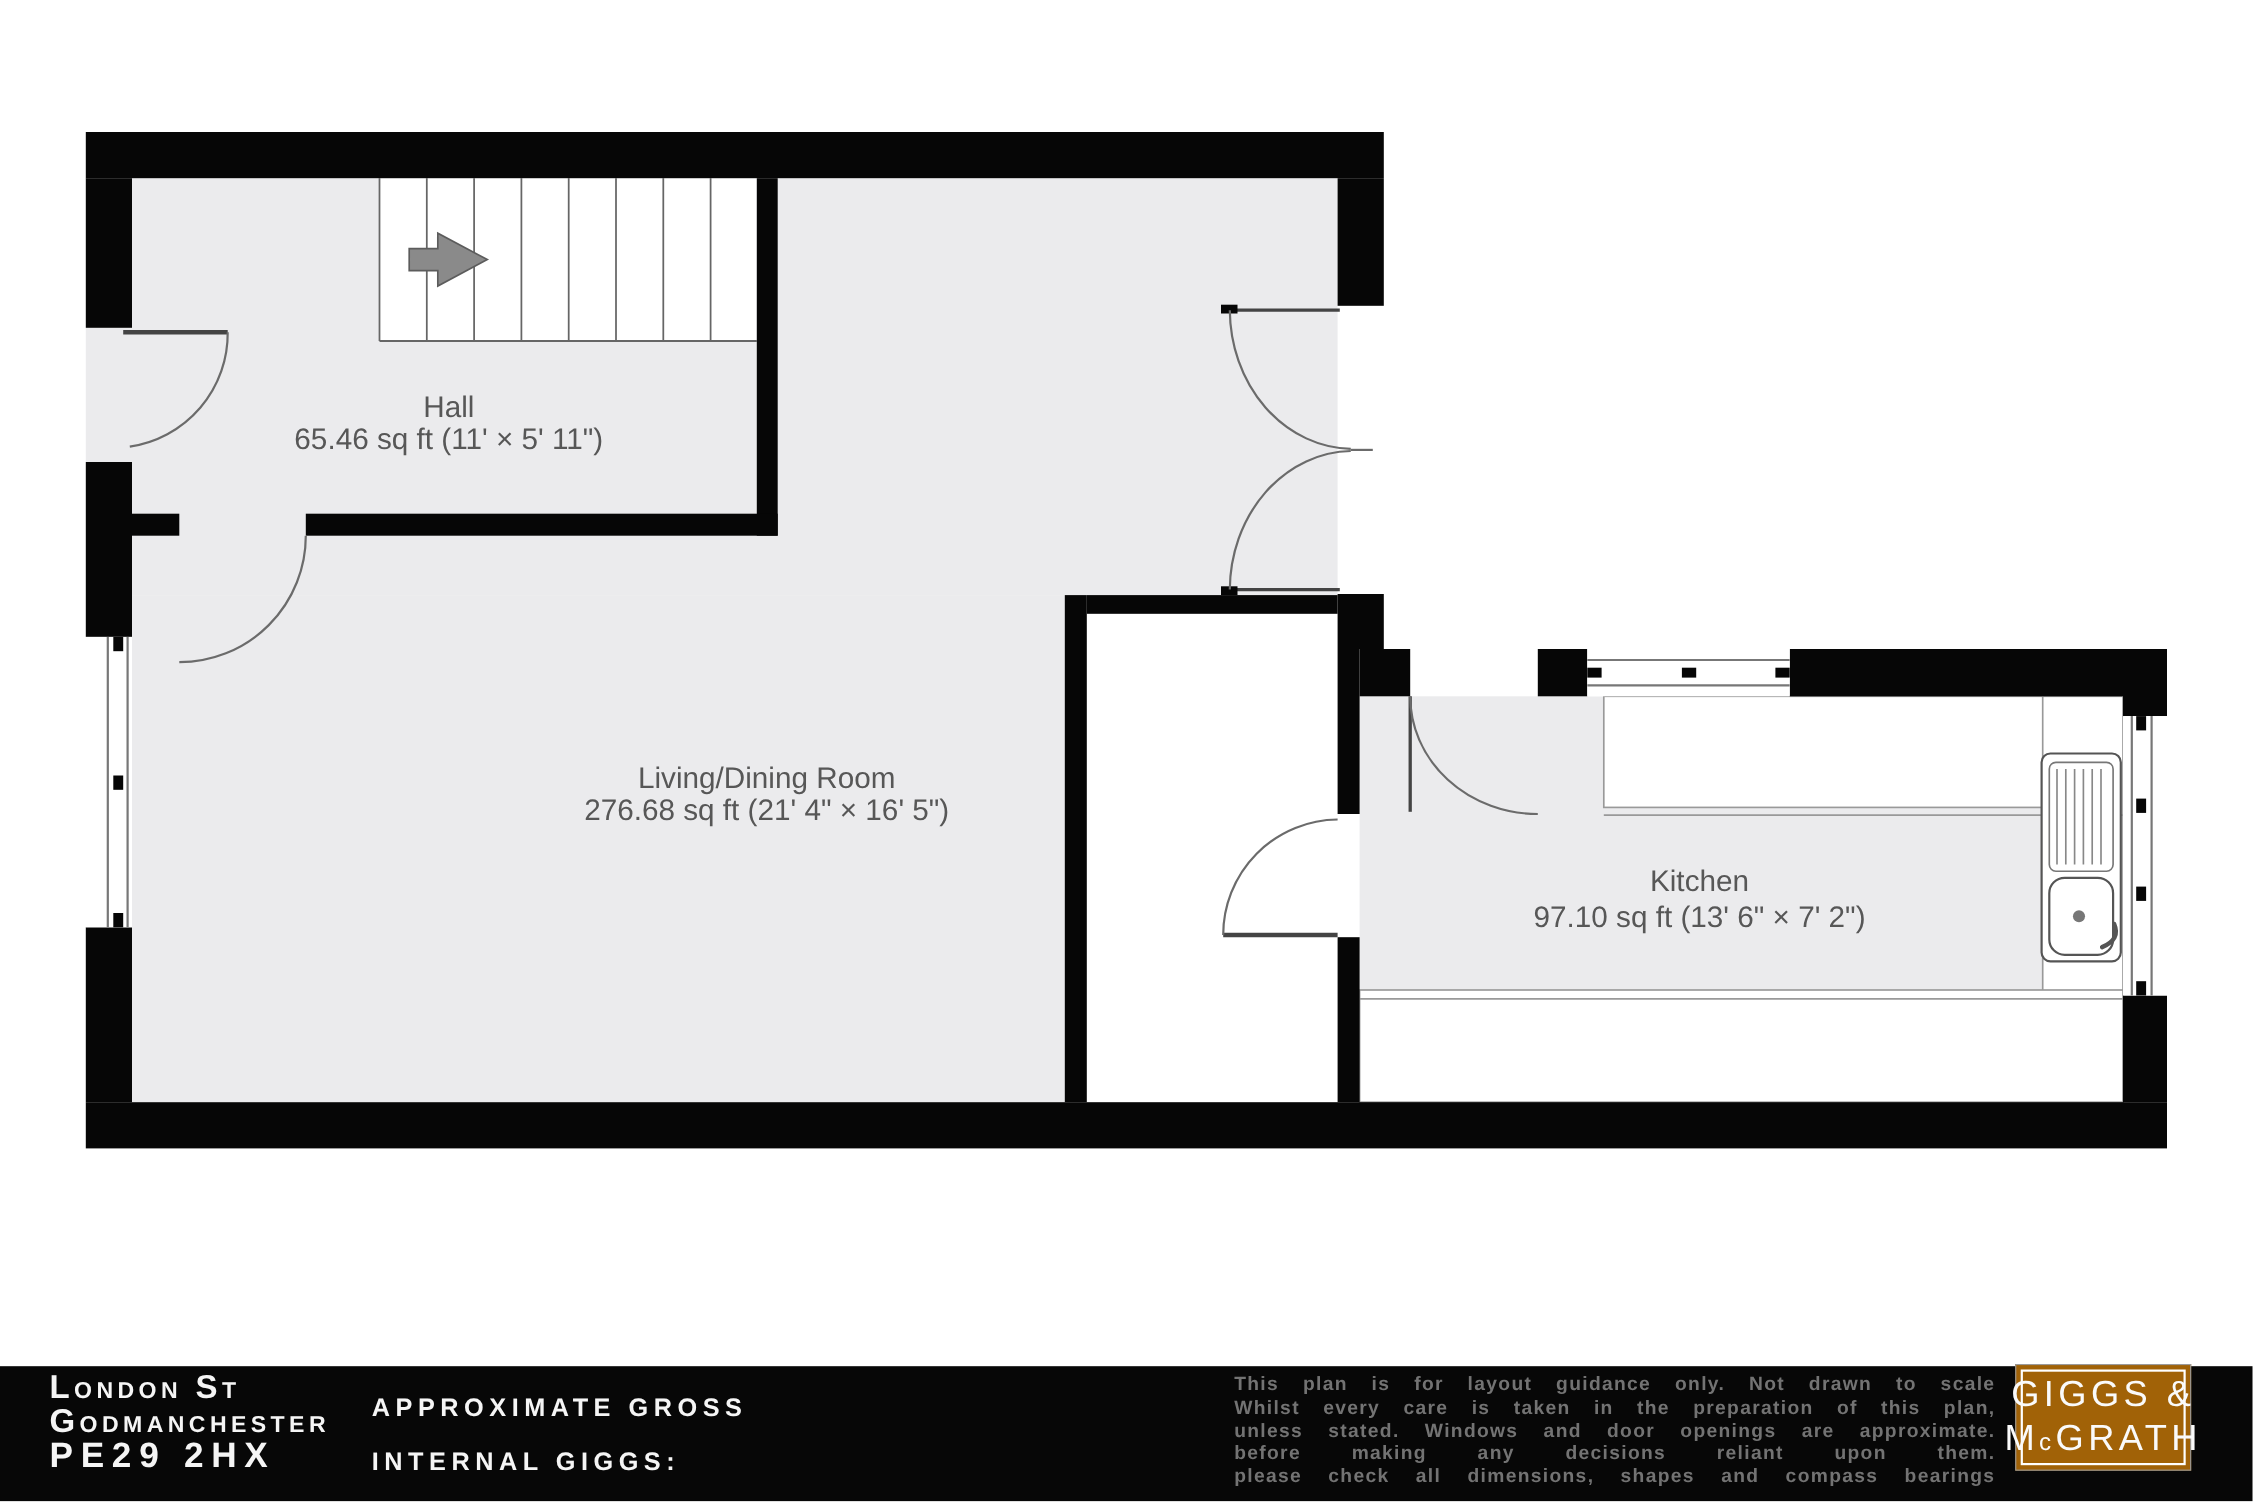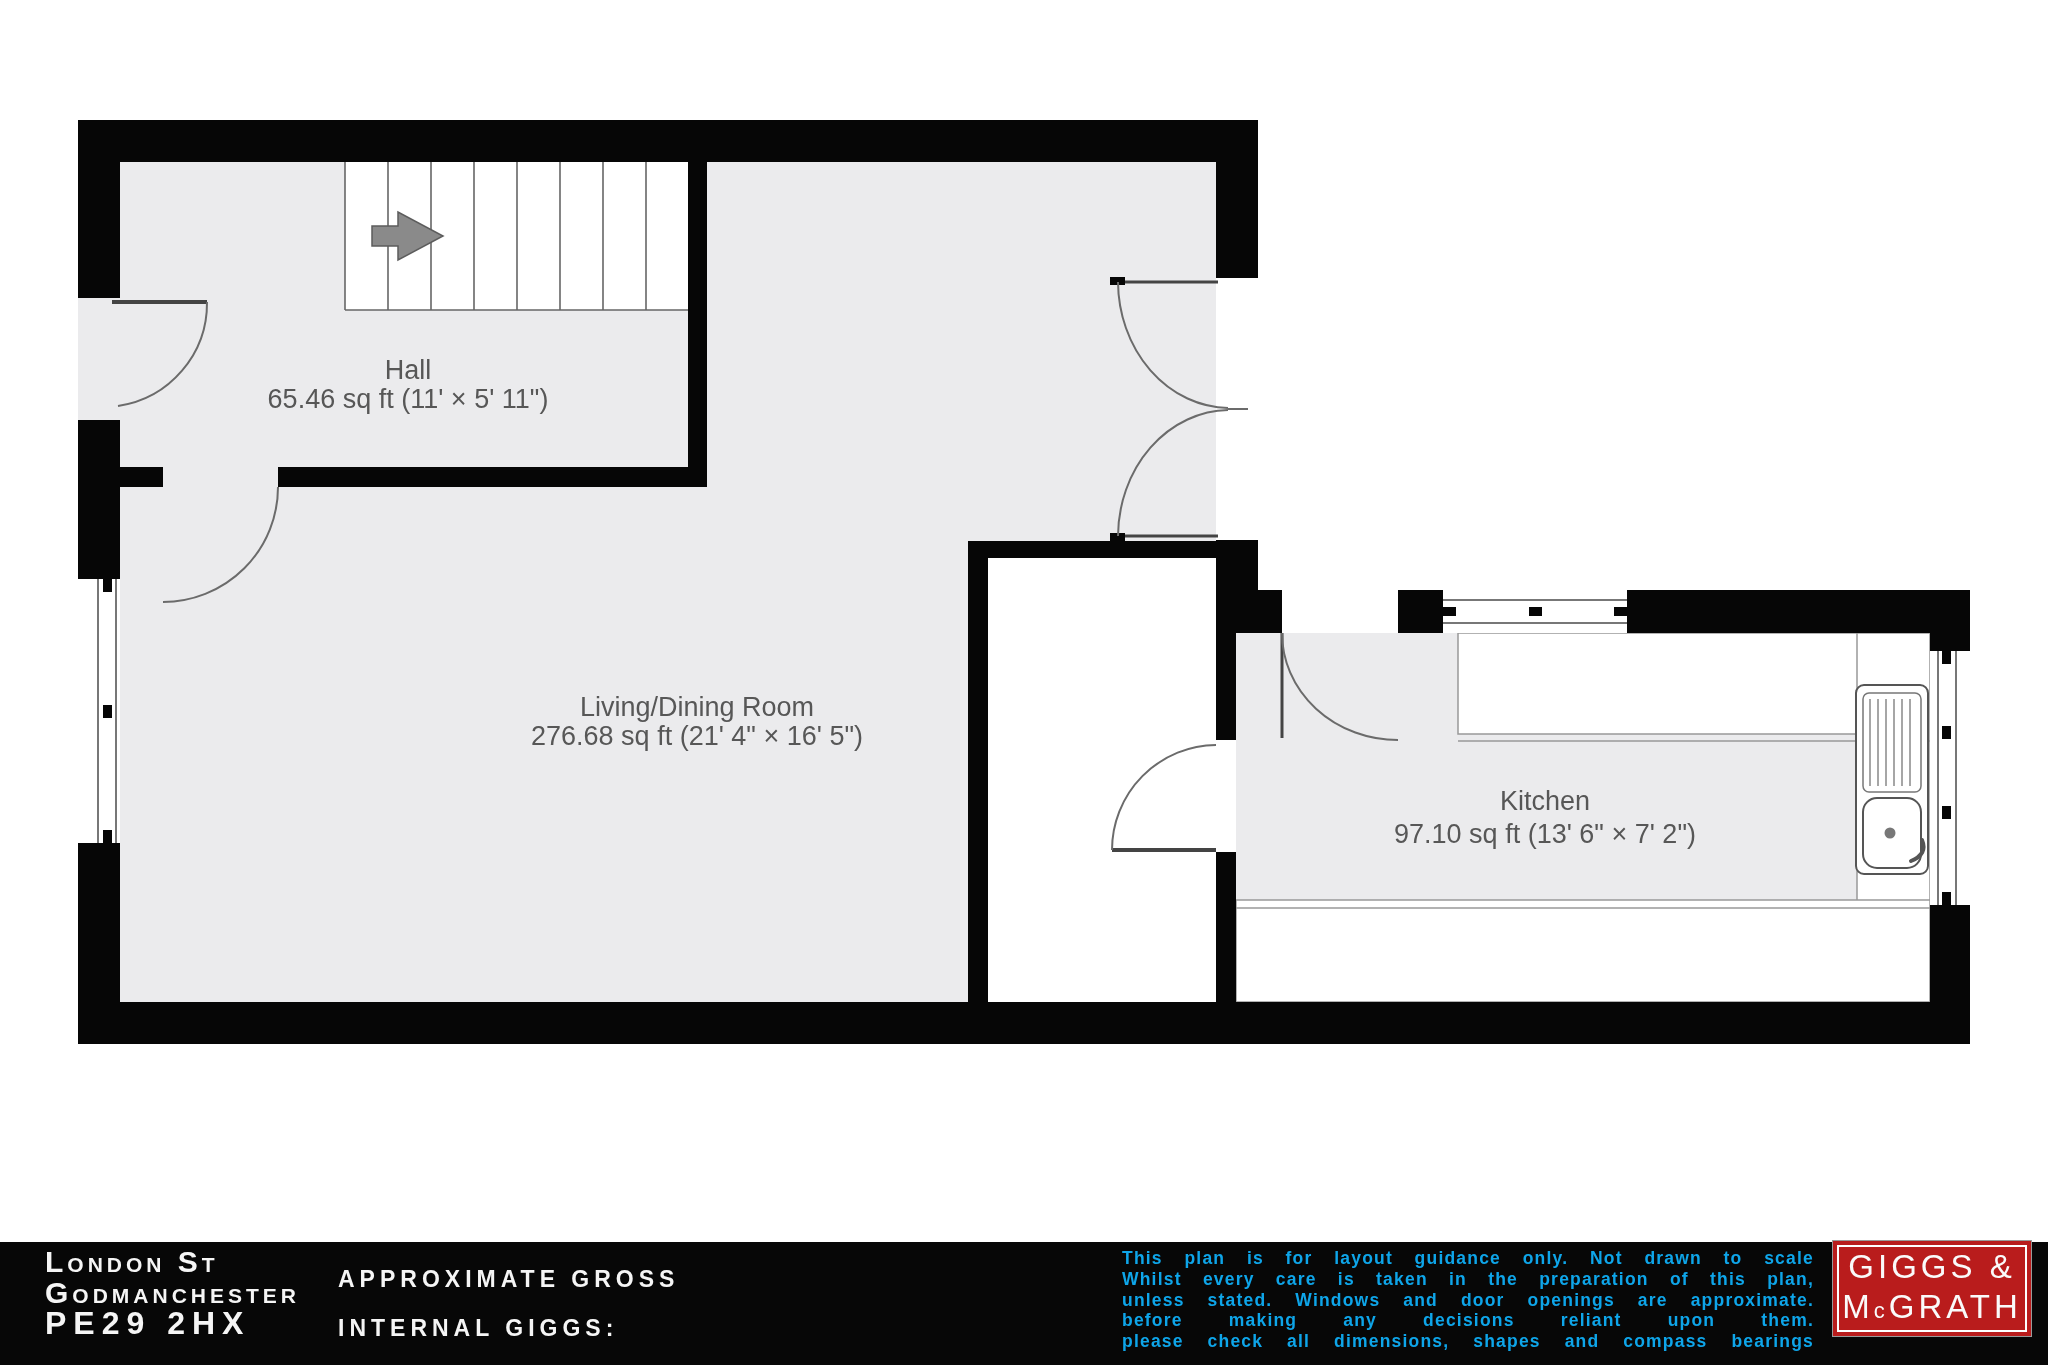--- a/index.html
+++ b/index.html
@@ -12,22 +12,22 @@
   .footer{position:absolute;left:0;top:1242px;width:2048px;height:123px;background:#070707;color:#f5f5f5;}
   .addr{position:absolute;left:45px;top:4px;line-height:31px;white-space:nowrap;}
   .addr .sc{font-variant:small-caps;font-size:30px;font-weight:600;letter-spacing:4px;}
   .addr .pc{font-size:32px;font-weight:700;letter-spacing:7px;}
   .areablk{position:absolute;left:338px;top:4px;line-height:31px;white-space:nowrap;}
   .areablk .cap{font-size:23px;font-weight:700;letter-spacing:5px;margin-top:18px;}
   .areablk .val-lg{font-size:30px;font-weight:700;letter-spacing:2px;}
   .areablk .val-sm{font-size:20px;font-weight:700;letter-spacing:3px;}
   .disclaimer{position:absolute;left:1122px;top:6px;width:692px;}
   .disclaimer div{font-size:17.5px;line-height:20.8px;font-weight:600;letter-spacing:1.2px;
-                  text-align:justify;text-align-last:justify;white-space:normal;color:#0ea5e9;}
-  .logo{position:absolute;left:1832px;top:-2px;width:200px;height:97px;background:#b91c1c;
+                  text-align:justify;text-align-last:justify;white-space:normal;color:#737373;}
+  .logo{position:absolute;left:1832px;top:-2px;width:160px;height:97px;background:#a16207;
         border:1px solid #9a9a9a;box-sizing:border-box;}
   .logo .inner{position:absolute;left:4px;top:4px;right:4px;bottom:4px;border:2px solid #ffffff;
                display:flex;flex-direction:column;align-items:center;justify-content:center;}
   .logo .l1,.logo .l2{font-size:33px;letter-spacing:4px;font-weight:500;color:#fafafa;line-height:40px;white-space:nowrap;}
   .logo .small-c{font-size:22px;}
 </style>
 </head>
 <body>
 
 <div class="screen">

